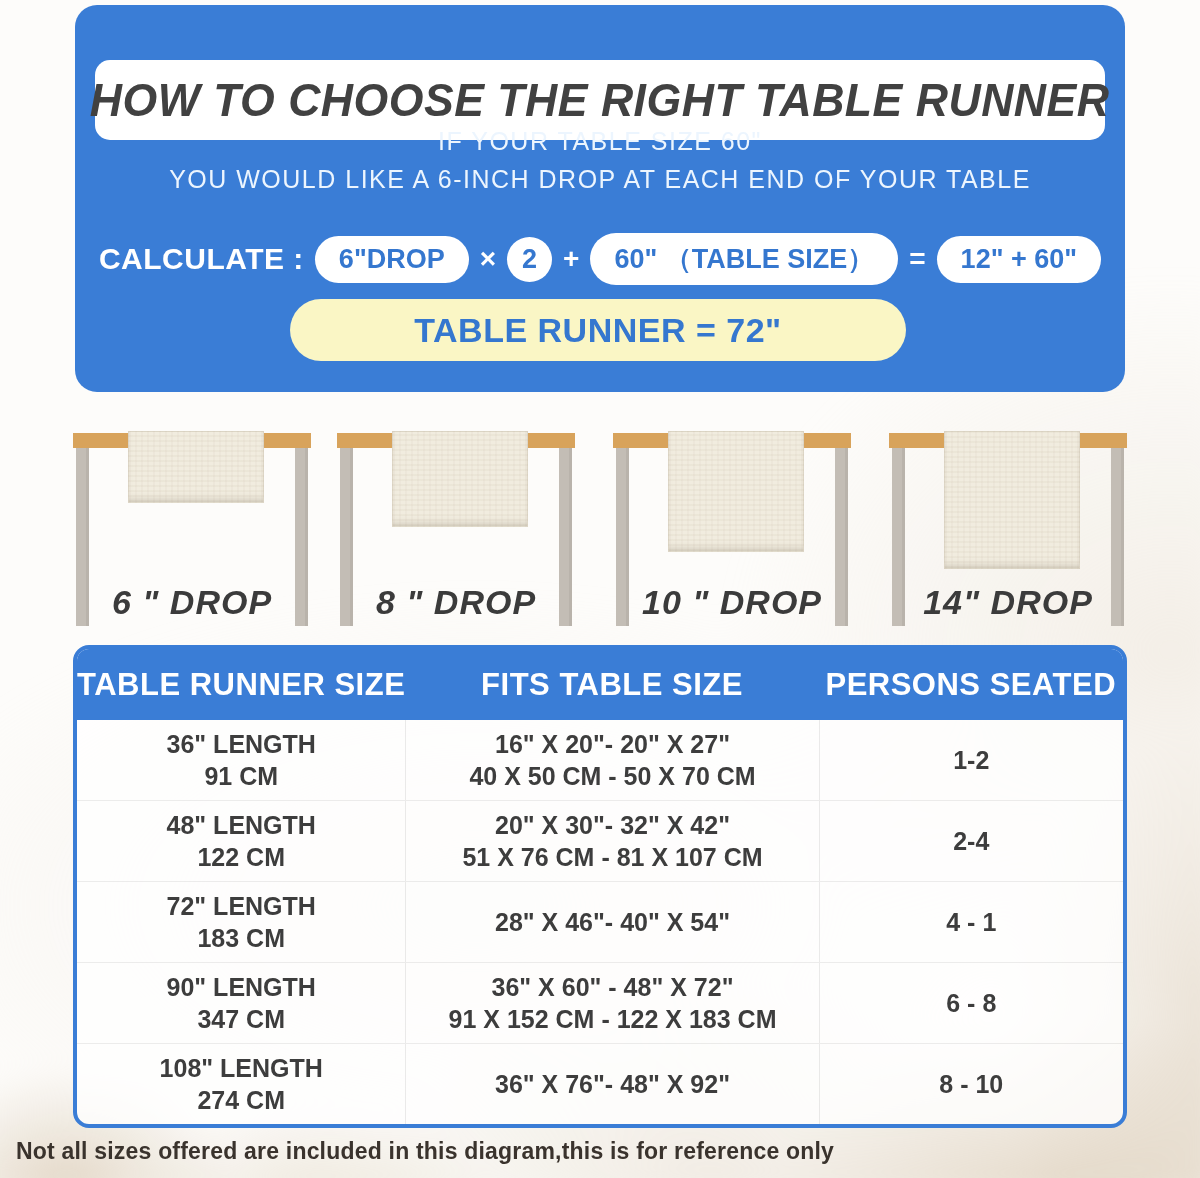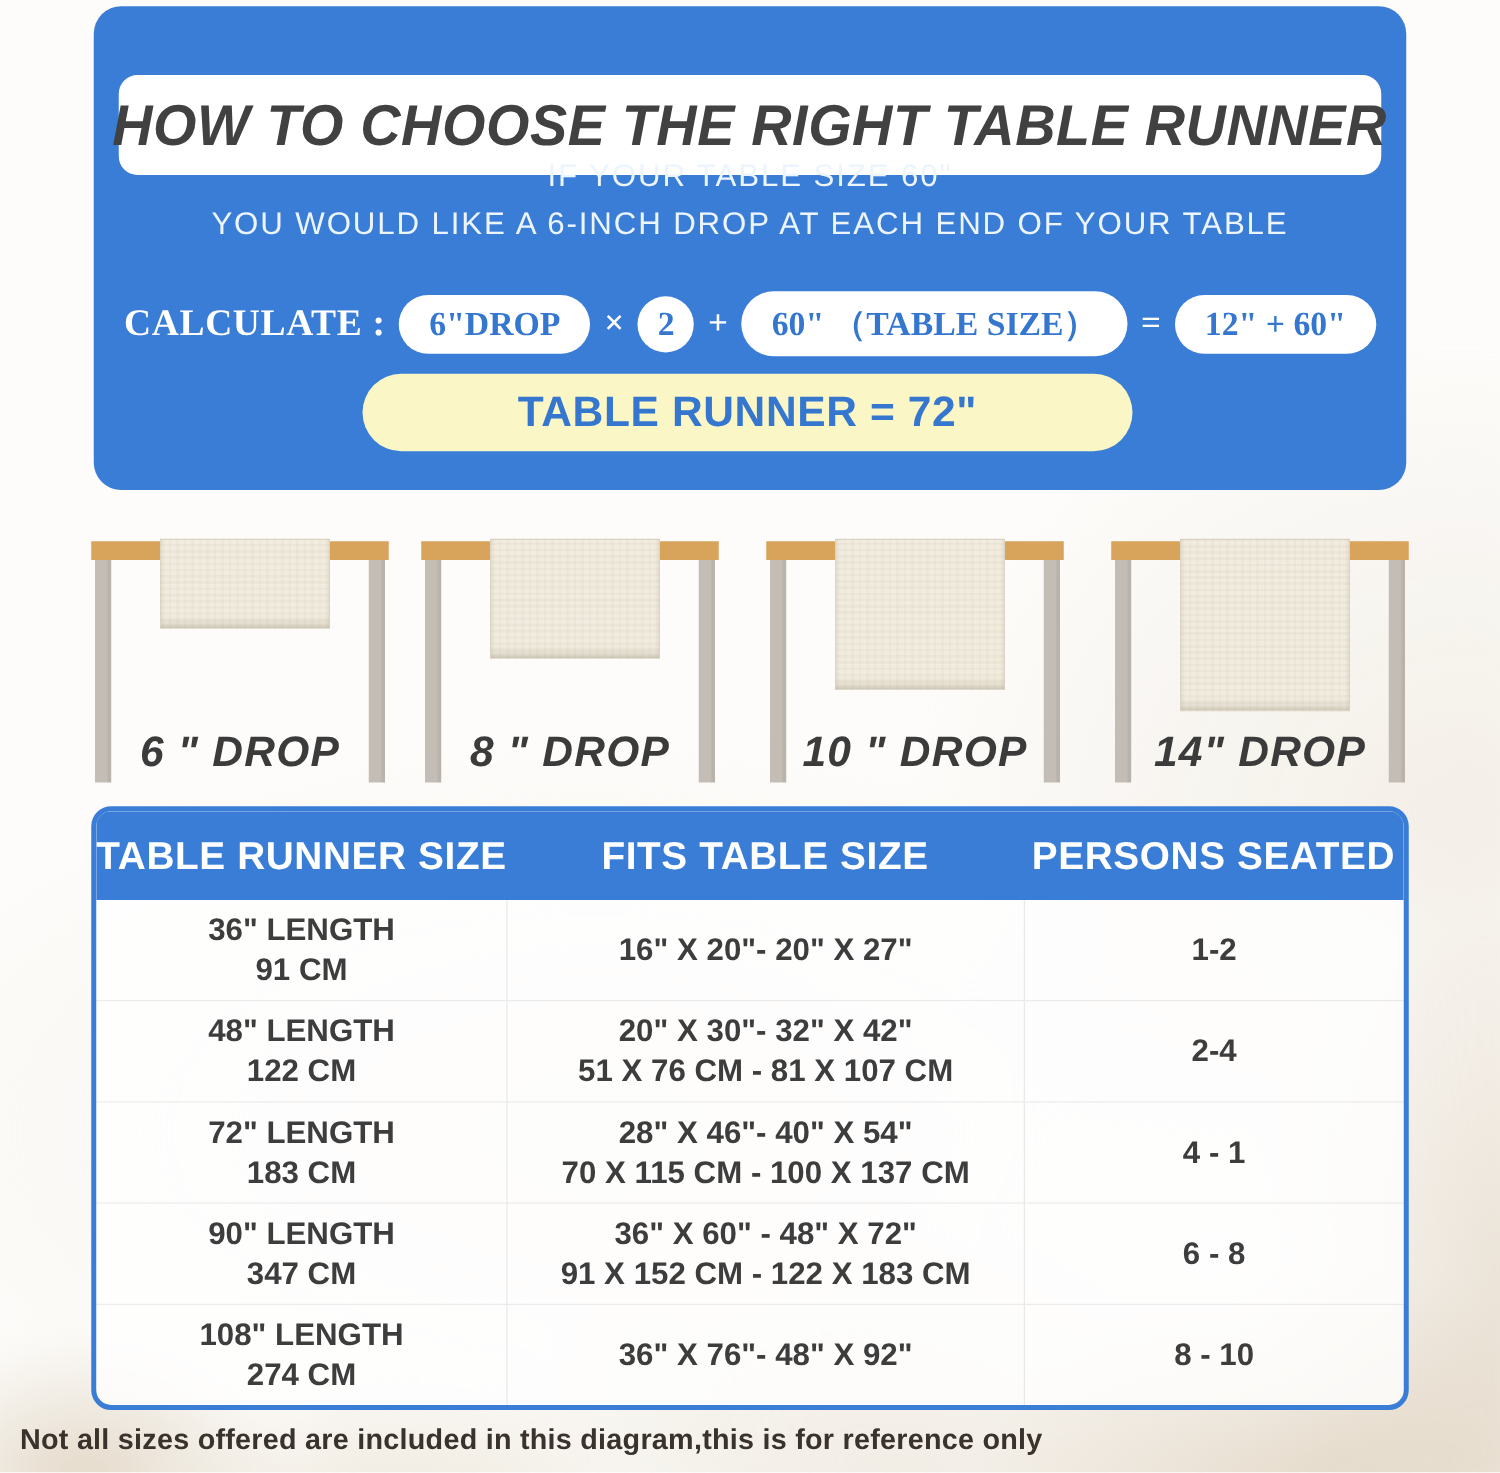--- a/index.html
+++ b/index.html
@@ -33,21 +33,21 @@
     background:var(--blue);border-radius:22px;}
   .title-box{position:absolute;left:20px;top:15px;width:1010px;height:80px;background:#ffffff;
     border-radius:15px;display:flex;align-items:center;justify-content:center;margin-top:40px;}
   .title-box h1{font-size:46px;font-weight:800;font-style:italic;color:#414141;
     letter-spacing:0.5px;transform:scaleX(.97);white-space:nowrap;}
   .sub{position:absolute;left:0;width:100%;text-align:center;color:#ECF5FE;
     font-size:25px;letter-spacing:1.5px;font-weight:400;}
   .sub1{top:122px;}
   .sub2{top:160px;}
   .calc-row{position:absolute;top:228px;left:0;width:100%;display:flex;align-items:center;
-    justify-content:center;gap:11px;font-family:Liberation Serif, serif;}
+    justify-content:center;gap:11px;}
   .calc-label{color:#fff;font-weight:800;font-size:30px;letter-spacing:.5px;white-space:nowrap;}
   .pill{background:#fff;color:var(--blue-deep);font-weight:800;font-size:27px;
     padding:8px 24px;border-radius:28px;white-space:nowrap;}
   .op{color:#fff;font-weight:800;font-size:28px;}
   .circle{background:#fff;color:var(--blue-deep);font-weight:800;font-size:27px;width:45px;height:45px;
     border-radius:50%;display:flex;align-items:center;justify-content:center;}
   .result-pill{position:absolute;left:215px;top:294px;width:616px;height:62px;background:var(--yellow);
     border-radius:31px;display:flex;align-items:center;justify-content:center;
     color:var(--blue-deep);font-weight:800;font-size:34px;letter-spacing:.5px;}
 
@@ -148,20 +148,21 @@
     </div>
     <div class="chart-body">
 
       <div class="chart-row" style="border-top:none;">
         <div class="col col-1">
           <div>36" LENGTH</div>
           <div>91 CM</div>
         </div>
         <div class="col col-2">
           <div>16" X 20"- 20" X 27"</div>
+          <div>40 X 50 CM - 50 X 70 CM</div>
         </div>
         <div class="col col-3">
           <div>1-2</div>
         </div>
       </div>
 
       <div class="chart-row">
         <div class="col col-1">
           <div>48" LENGTH</div>
           <div>122 CM</div>
@@ -175,21 +176,20 @@
         </div>
       </div>
 
       <div class="chart-row">
         <div class="col col-1">
           <div>72" LENGTH</div>
           <div>183 CM</div>
         </div>
         <div class="col col-2">
           <div>28" X 46"- 40" X 54"</div>
-          <div>70 X 115 CM - 100 X 137 CM</div>
         </div>
         <div class="col col-3">
           <div>4 - 1</div>
         </div>
       </div>
 
       <div class="chart-row">
         <div class="col col-1">
           <div>90" LENGTH</div>
           <div>347 CM</div>

